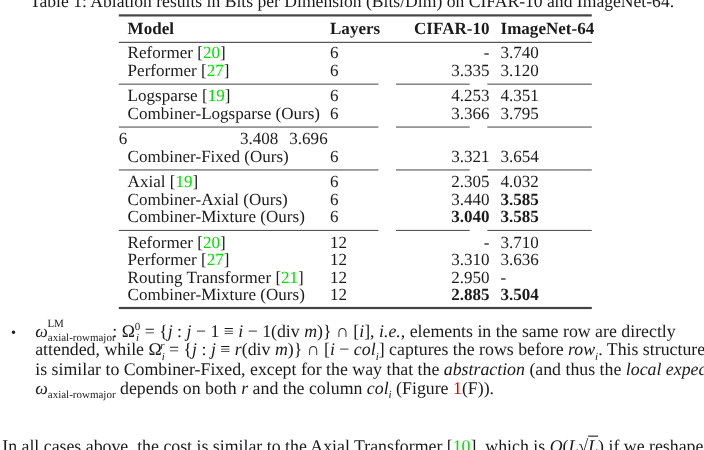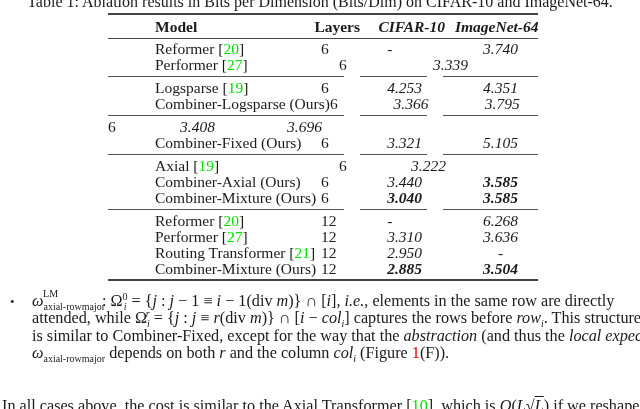--- a/index.html
+++ b/index.html
@@ -13,24 +13,24 @@
     text-align: center; font-size: 16px; white-space: nowrap; line-height: 18px;
   }
   .table-wrap { position: absolute; left: 108px; top: 13px; width: 430px; }
   .rule-top { height: 2px; background: #444; }
   .rule-mid { height: 1px; background: #444; }
   .rule-bot { height: 2px; background: #444; }
   .row {
     display: flex; height: 16px; line-height: 16px; font-size: 15.5px; white-space: nowrap;
   }
   .row.header { height: 23px; line-height: 23px; font-weight: bold; }
-  .c-model { width: 192px; padding-left: 8px; box-sizing: border-box; margin-left: 39px; }
+  .c-model { width: 192px; padding-left: 8px; box-sizing: border-box; }
   .c-layers { width: 60px; text-align: left; }
-  .c-cifar { width: 85px; text-align: left; padding-left: 12px; box-sizing: border-box; font-style: italic; }
-  .c-imnet { width: 93px; text-align: center; padding-left: 10px; box-sizing: border-box; font-style: italic; }
+  .c-cifar { width: 85px; text-align: right; padding-left: 12px; box-sizing: border-box; }
+  .c-imnet { width: 93px; text-align: left; padding-left: 10px; box-sizing: border-box; }
   .bold { font-weight: bold; }
   .cite { color: #00e000; }
   .fig-ref { color: #e00000; }
   .group { padding-top: 2px; padding-bottom: 2px; }
   .cmid { position: relative; height: 3px; }
   .cmid span { position: absolute; top: 1px; height: 1px; background: #555; }
   .body-text {
     position: absolute; left: 0; width: 640px; font-size: 16.2px; line-height: 17.3px;
     white-space: nowrap;
   }
@@ -59,21 +59,22 @@
       <div class="group">
         <div class="row">
           <div class="c-model"><span>Reformer</span> [<span class="cite">20</span>]</div>
           <div class="c-layers"><span>6</span></div>
           <div class="c-cifar"><span>-</span></div>
           <div class="c-imnet"><span>3.740</span></div>
         </div>
         <div class="row">
           <div class="c-model"><span>Performer</span> [<span class="cite">27</span>]</div>
           <div class="c-layers"><span>6</span></div>
-          <div class="c-imnet"><span>3.339</span></div>
+          <div class="c-cifar"><span>3.335</span></div>
+          <div class="c-imnet"><span>3.120</span></div>
         </div>
       </div>
       <div class="cmid">
         <span style="left: 0px; width: 236px;"></span>
         <span style="left: 252px; width: 67px;"></span>
         <span style="left: 335px; width: 95px;"></span>
       </div>
       <div class="group">
         <div class="row">
           <div class="c-model"><span>Logsparse</span> [<span class="cite">19</span>]</div>
@@ -96,33 +97,34 @@
       <div class="group">
         <div class="row">
           <div class="c-layers"><span>6</span></div>
           <div class="c-cifar"><span>3.408</span></div>
           <div class="c-imnet"><span>3.696</span></div>
         </div>
         <div class="row">
           <div class="c-model"><span>Combiner-Fixed (Ours)</span></div>
           <div class="c-layers"><span>6</span></div>
           <div class="c-cifar"><span>3.321</span></div>
-          <div class="c-imnet"><span>5.105</span></div>
+          <div class="c-imnet"><span>3.654</span></div>
         </div>
       </div>
       <div class="cmid">
         <span style="left: 0px; width: 236px;"></span>
         <span style="left: 252px; width: 67px;"></span>
         <span style="left: 335px; width: 95px;"></span>
       </div>
       <div class="group">
         <div class="row">
           <div class="c-model"><span>Axial</span> [<span class="cite">19</span>]</div>
           <div class="c-layers"><span>6</span></div>
-          <div class="c-cifar"><span>3.222</span></div>
+          <div class="c-cifar"><span>2.305</span></div>
+          <div class="c-imnet"><span>4.032</span></div>
         </div>
         <div class="row">
           <div class="c-model"><span>Combiner-Axial (Ours)</span></div>
           <div class="c-layers"><span>6</span></div>
           <div class="c-cifar"><span>3.440</span></div>
           <div class="c-imnet bold"><span>3.585</span></div>
         </div>
         <div class="row">
           <div class="c-model"><span>Combiner-Mixture (Ours)</span></div>
           <div class="c-layers"><span>6</span></div>
@@ -133,21 +135,21 @@
       <div class="cmid">
         <span style="left: 0px; width: 236px;"></span>
         <span style="left: 252px; width: 67px;"></span>
         <span style="left: 335px; width: 95px;"></span>
       </div>
       <div class="group">
         <div class="row">
           <div class="c-model"><span>Reformer</span> [<span class="cite">20</span>]</div>
           <div class="c-layers"><span>12</span></div>
           <div class="c-cifar"><span>-</span></div>
-          <div class="c-imnet"><span>6.268</span></div>
+          <div class="c-imnet"><span>3.710</span></div>
         </div>
         <div class="row">
           <div class="c-model"><span>Performer</span> [<span class="cite">27</span>]</div>
           <div class="c-layers"><span>12</span></div>
           <div class="c-cifar"><span>3.310</span></div>
           <div class="c-imnet"><span>3.636</span></div>
         </div>
         <div class="row">
           <div class="c-model"><span>Routing Transformer</span> [<span class="cite">21</span>]</div>
           <div class="c-layers"><span>12</span></div>

